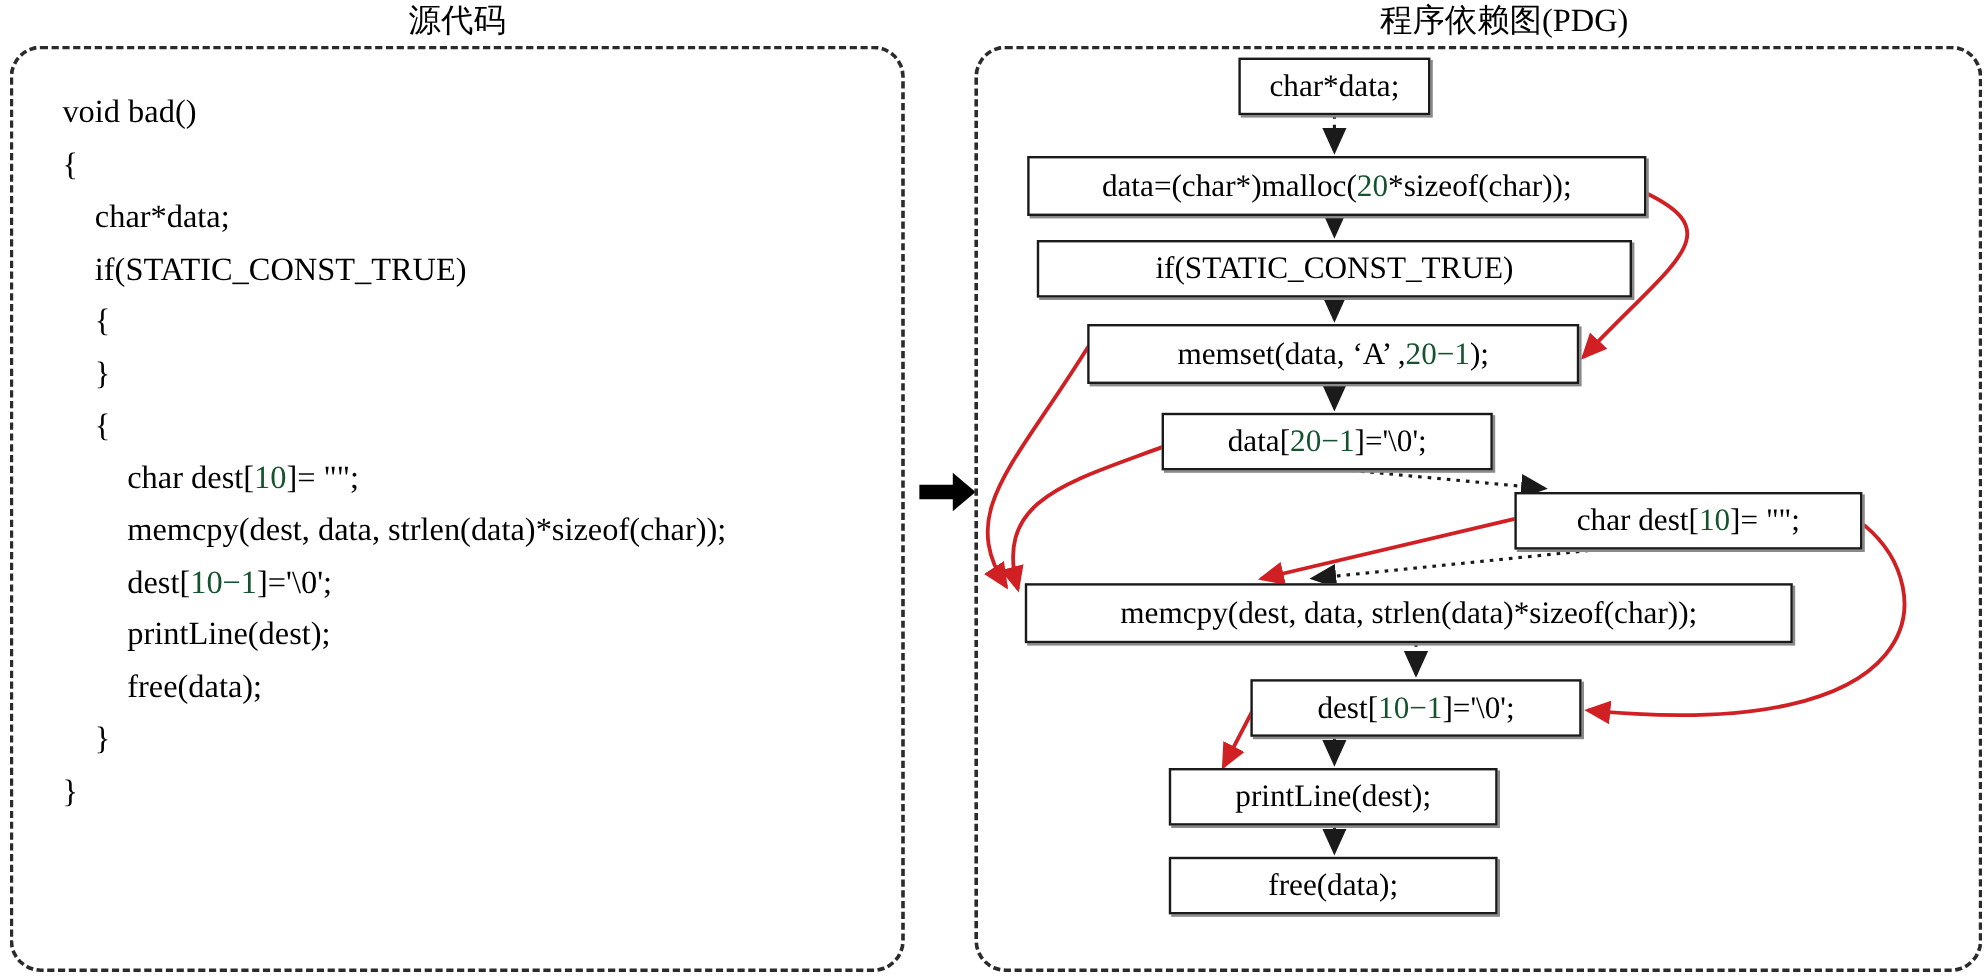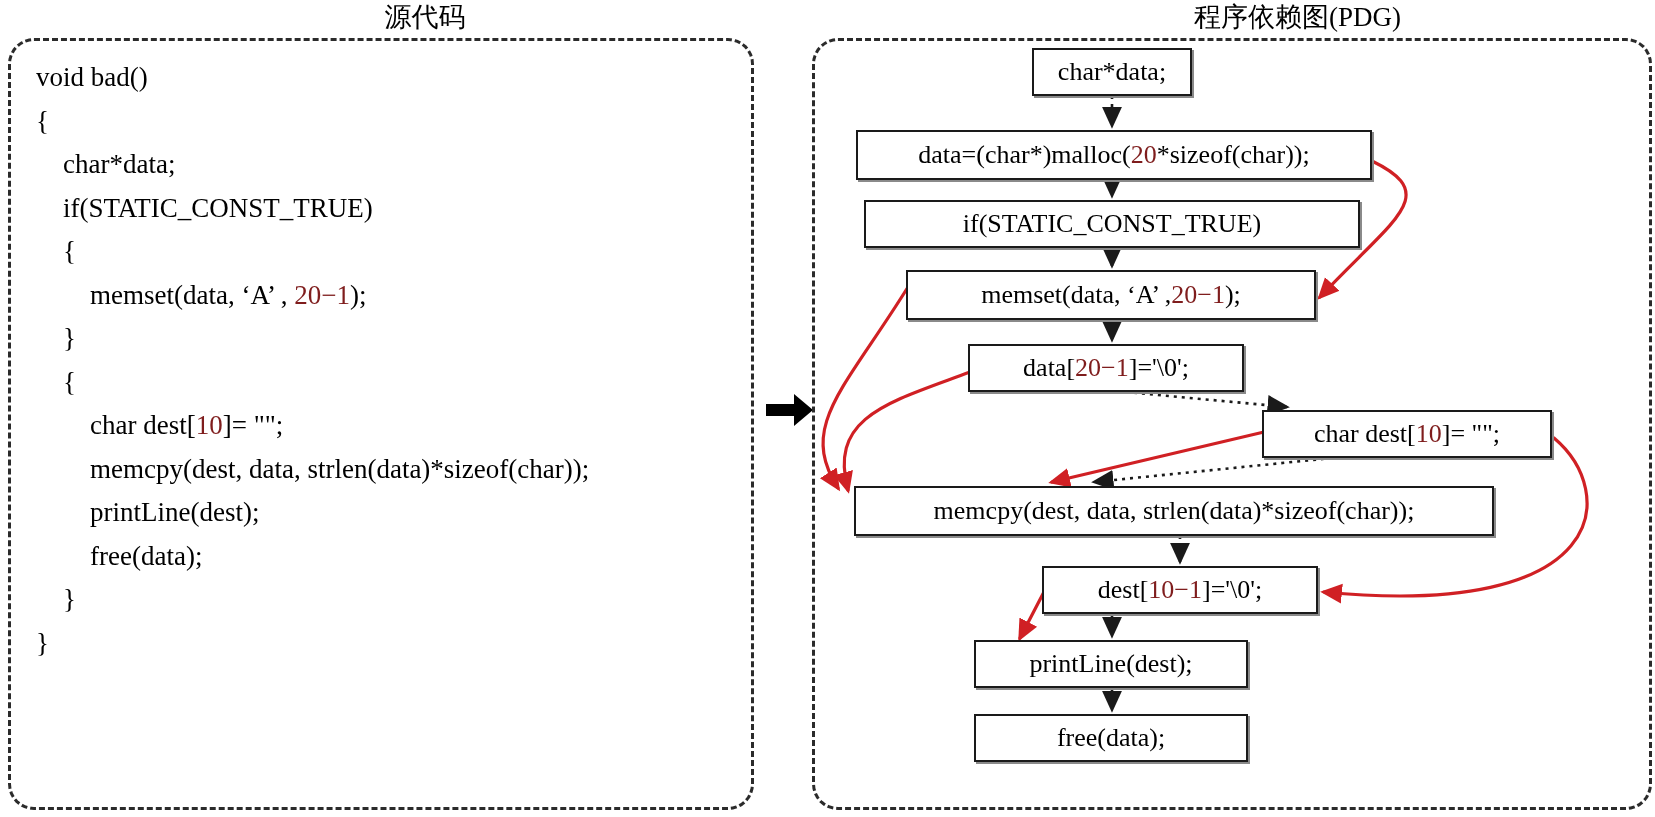--- a/index.html
+++ b/index.html
@@ -18,21 +18,20 @@
 
   
   .panel-title {
     position: absolute;
     text-align: center;
     font-size: 27px;
     font-family: "Liberation Serif", "DejaVu Serif", serif;
     color: #000;
     white-space: nowrap;
     line-height: 1;
-    margin-left: 44px;
   }
   #title-source { left: 0px; top: 4px; width: 762px; }
   #title-pdg    { left: 832px; top: 4px; width: 843px; }
 
   
   .panel-box {
     position: absolute;
     border: 3px dashed #2b2b2b;
     border-radius: 26px;
     box-sizing: border-box;
@@ -40,32 +39,32 @@
   }
   #panel-source { left: 8px;   top: 38px; width: 746px; height: 772px; }
   #panel-pdg    { left: 812px; top: 38px; width: 840px; height: 772px; }
 
   
   #code-list {
     position: absolute;
     left: 36px;
     top: 56px;
     width: 700px;
-    margin: 0;
+    margin: 16px;
     padding: 0;
     list-style: none;
   }
   #code-list li {
     font-size: 27px;
     line-height: 43.5px;
     white-space: pre;
     color: #000;
     font-family: "Liberation Serif", "DejaVu Serif", serif;
   }
-  .num { color: #7f1d1d; }
+  .num { color: #14532d; }
 
   
   #mid-arrow {
     position: absolute;
     left: 766px;
     top: 393px;
     width: 48px;
     height: 34px;
   }
 
@@ -109,25 +108,25 @@
 <div class="panel-title" id="title-pdg">程序依赖图(PDG)</div>
 
 <div class="panel-box" id="panel-source"></div>
 
 <ul id="code-list">
     <li><span></span><span>void bad()</span></li>
     <li><span></span><span>{</span></li>
     <li><span>    </span><span>char*data;</span></li>
     <li><span>    </span><span>if(STATIC_CONST_TRUE)</span></li>
     <li><span>    </span><span>{</span></li>
-    <li><span>        </span><span>memset(data, ‘A’ , </span><span class="num">20−1</span><span>);</span></li>
     <li><span>    </span><span>}</span></li>
     <li><span>    </span><span>{</span></li>
     <li><span>        </span><span>char dest[</span><span class="num">10</span><span>]= "";</span></li>
     <li><span>        </span><span>memcpy(dest, data, strlen(data)*sizeof(char));</span></li>
+    <li><span>        </span><span>dest[</span><span class="num">10−1</span><span>]='\0';</span></li>
     <li><span>        </span><span>printLine(dest);</span></li>
     <li><span>        </span><span>free(data);</span></li>
     <li><span>    </span><span>}</span></li>
     <li><span></span><span>}</span></li>
   </ul>
 
 <svg id="mid-arrow" viewBox="0 0 48 34">
   <path d="M0 11 L28 11 L28 1 L47 17 L28 33 L28 23 L0 23 Z" fill="#000000"></path>
 </svg>
 

